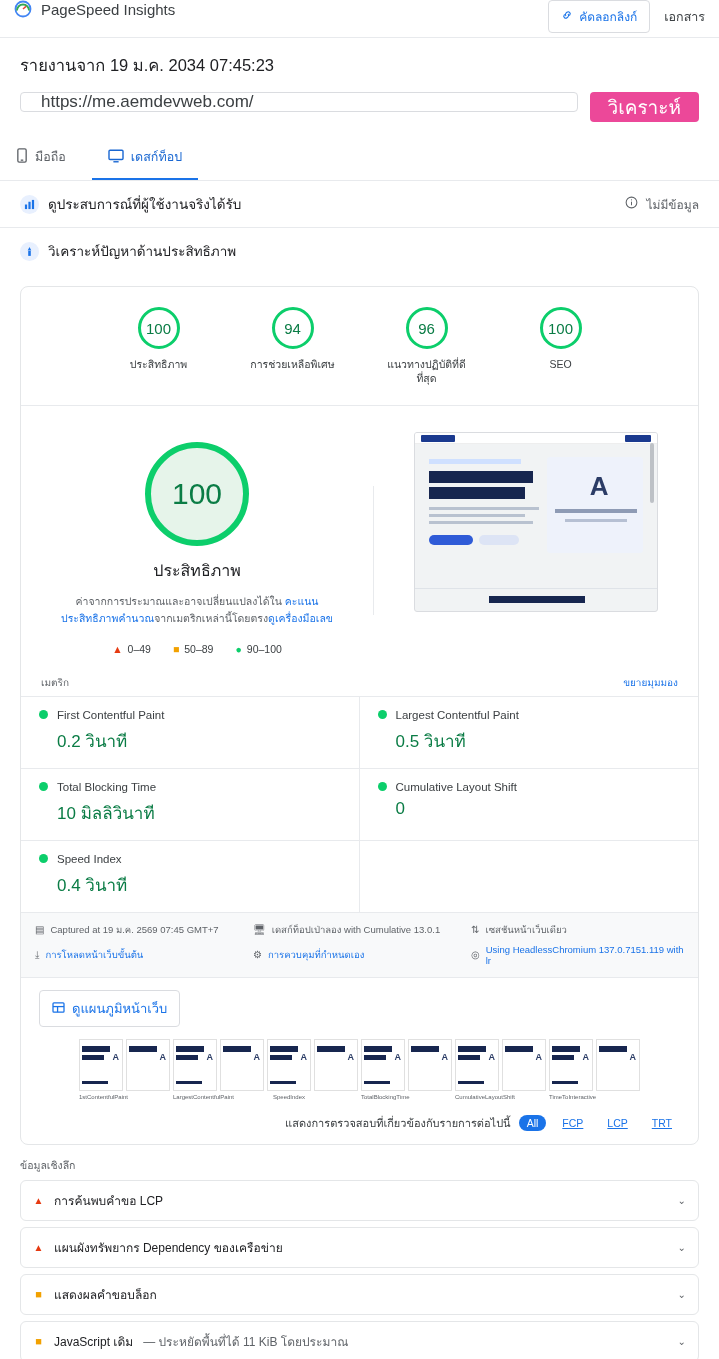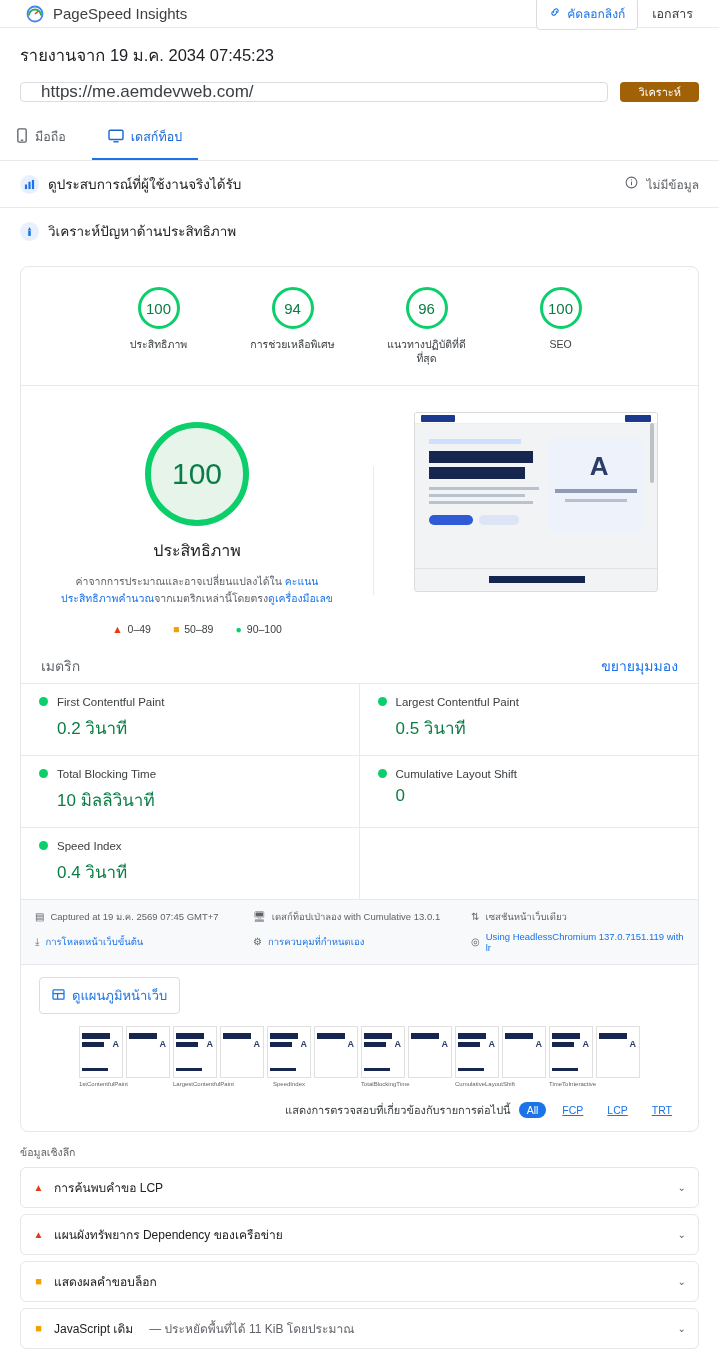--- a/index.html
+++ b/index.html
@@ -9,23 +9,23 @@
     font-family: "Liberation Sans", sans-serif;
     background: #fff;
     color: #202124;
     font-size: 13px;
     -webkit-font-smoothing: antialiased;
   }
   .page { width:719px; min-height:1359px; position:relative; overflow:hidden; }
 
   
   .topbar {
-    height: 28px;
-    display:flex; align-items:center;
-    padding: 0 26px;
+    height: 38px;
+    display:flex; align-items:flex-start;
+    padding: 0 14px;
     border-bottom: 1px solid #e8eaed;
   }
   .brand { display:flex; align-items:center; gap:9px; }
   .brand-logo { width:18px; height:18px; position:relative; }
   .brand-title { font-size:15px; color:#3c4043; }
   .topbar-right { margin-left:auto; display:flex; align-items:center; gap:14px; }
   .btn-outline {
     display:flex; align-items:center; gap:6px;
     border:1px solid #dadce0; border-radius:4px;
     color:#1a73e8; background:#fff;
@@ -41,22 +41,22 @@
   .report-title { font-size:16.5px; color:#202124; }
   .url-row { display:flex; align-items:stretch; gap:12px; margin-top:14px; padding: 0 20px; }
   .url-input {
     flex:1; height:20px;
     border:1px solid #dadce0; border-radius:4px;
     padding: 0 20px; font-size:17px; color:#3c4043;
     font-family:"Liberation Sans", sans-serif;
     background:#fff;
   }
   .analyze-btn {
-    background:#a16207; color:#fff; border:none; border-radius:4px;
-    font-size:11px; padding: 0 18px; cursor:pointer; white-space:nowrap;
+    background:#ec4899; color:#fff; border:none; border-radius:4px;
+    font-size:19px; padding: 0 18px; cursor:pointer; white-space:nowrap;
   }
 
   
   .device-tabs { display:flex; gap:10px; margin-top:16px; }
   .device-tab {
     display:flex; align-items:center; gap:7px;
     padding: 9px 16px 11px 16px;
     font-size:12.5px; color:#5f6368; cursor:pointer;
     border-bottom:2px solid transparent;
   }
@@ -115,21 +115,21 @@
 
   .big-right { flex:1; display:flex; align-items:flex-start; justify-content:center; padding-top:4px; position:relative; }
   .shot-frame {
     width:244px; height:180px;
     border:1px solid #dadce0; border-radius:3px;
     background:#f1f3f4; position:relative; overflow:hidden;
   }
   .vline { position:absolute; left:0; top:58px; bottom:40px; width:1px; background:#e8eaed; }
 
   
-  .metrics-head { display:flex; padding: 14px 20px 6px 20px; font-size:14px; color:#5f6368; }
+  .metrics-head { display:flex; padding: 14px 20px 6px 20px; font-size:10px; color:#5f6368; }
   .metrics-head .right { margin-left:auto; color:#1a73e8; cursor:pointer; }
   .metrics-grid { display:grid; grid-template-columns:1fr 1fr; }
   .metric {
     padding: 12px 18px 14px 18px;
     border-top:1px solid #e8eaed;
   }
   .metric:nth-child(odd) { border-right:1px solid #e8eaed; }
   .metric-name { display:flex; align-items:center; gap:9px; font-size:11.5px; color:#3c4043; }
   .dot { width:9px; height:9px; border-radius:50%; background:#0cce6b; flex:none; }
   .metric-val { font-size:17px; color:#0a7c45; margin-top:6px; padding-left:18px; }
@@ -173,21 +173,21 @@
   
   .sub-head { padding: 12px 20px 6px 20px; font-size:10.5px; color:#5f6368; }
   .audit {
     margin: 0 20px; border:1px solid #e4e6e8; border-radius:6px;
     display:flex; align-items:center; gap:10px;
     padding: 10px 12px; margin-bottom:6px;
     font-size:12px; color:#202124; cursor:pointer;
   }
   .audit .sq { flex:none; width:11px; text-align:center; }
   .audit .chev { margin-left:auto; color:#5f6368; font-size:10px; }
-  .audit .muted { color:#5f6368;margin-left:6px; }
+  .audit .muted { color:#5f6368; }
 
   .tri-red { color:#e63a11; font-size:10px; }
   .sq-orange { color:#f2a100; font-size:11px; }
 
   
   .mini-hdr { position:absolute; left:0; top:0; right:0; height:11px; background:#fff; border-bottom:1px solid #eee; }
 </style>
 </head>
 <body>
 

